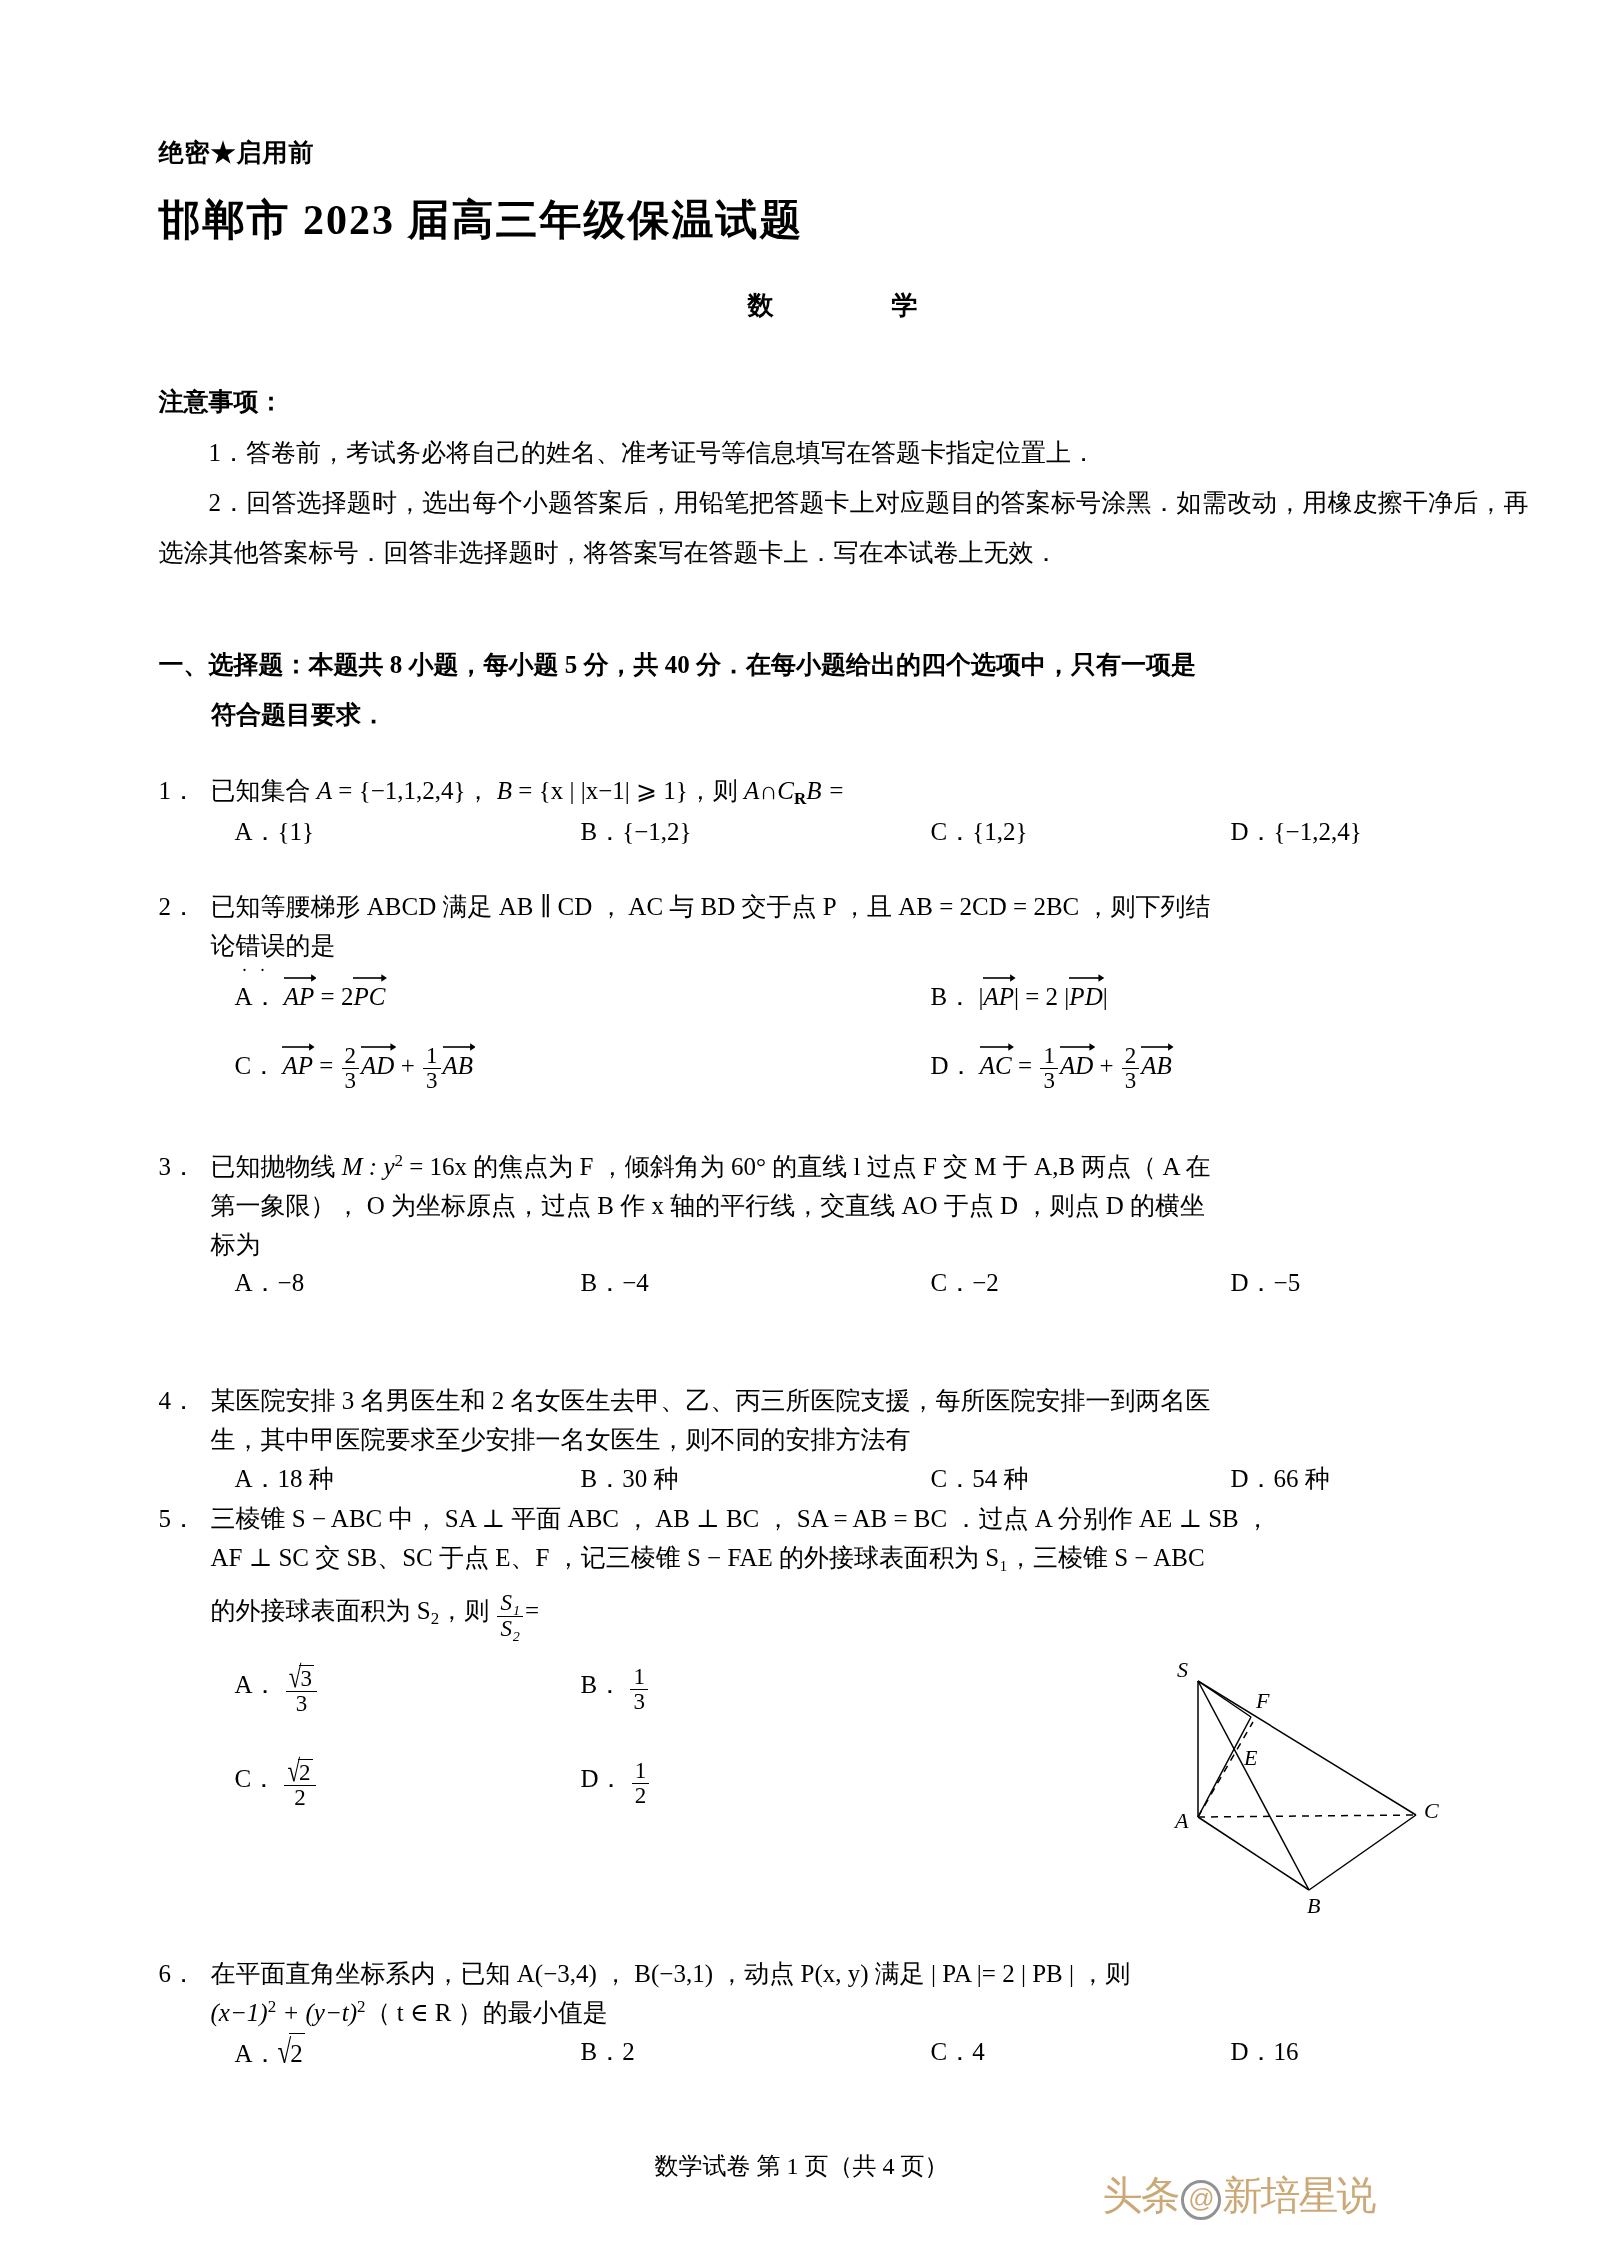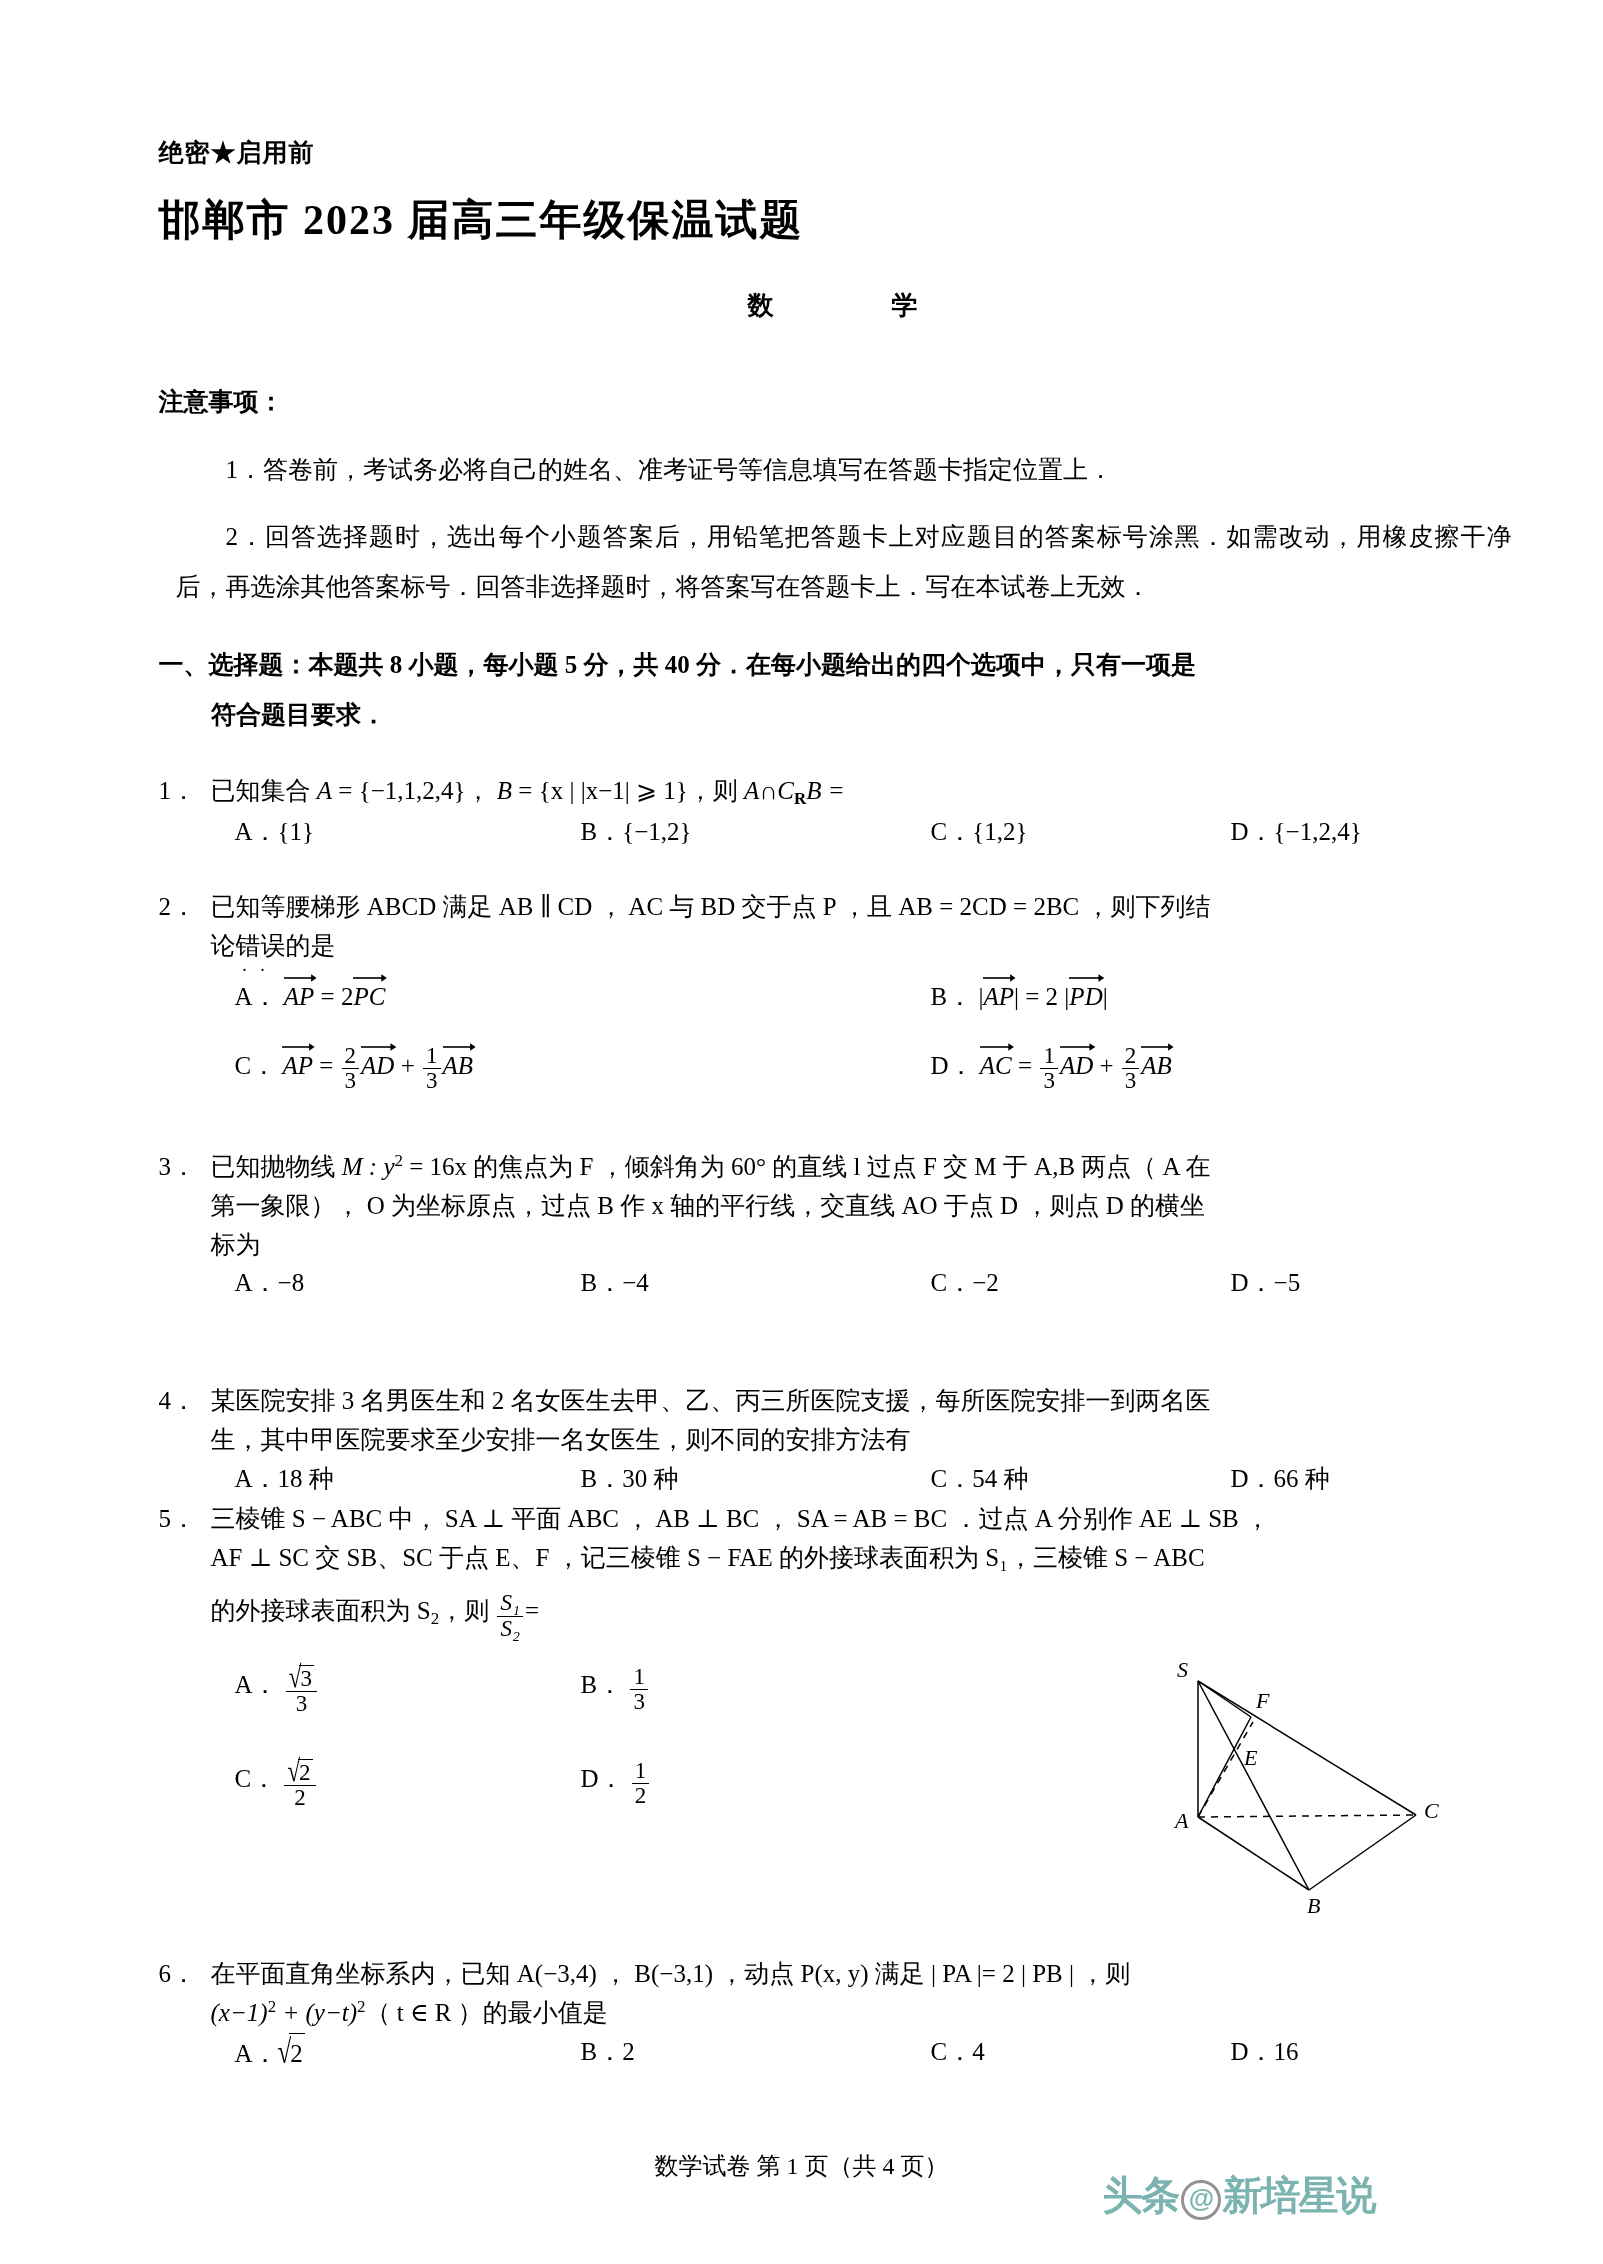--- a/index.html
+++ b/index.html
@@ -65,21 +65,21 @@
   }
 
   .notice-body {
     position: absolute;
     left: 0; top: 428px;
     width: 1370px;
     font-size: 25px;
     line-height: 50px;
     text-align: justify;
   }
-  .notice-body p { margin: 17px; text-indent: 2em; }
+  .notice-body p { margin: 0; text-indent: 2em; }
 
   .section-head {
     position: absolute;
     left: 0; top: 640px;
     width: 1370px;
     font-size: 25px;
     font-weight: bold;
     line-height: 50px;
   }
   .section-head .cont { display: block; padding-left: 2.1em; }
@@ -177,22 +177,22 @@
     font-size: 24px;
   }
   .watermark {
     position: absolute;
     right: 30px;
     top: 2168px;
     width: 430px;
     height: 80px;
     opacity: 0.55;
     font-size: 40px;
-    font-weight: bold;
-    color: #0f766e;
+    font-weight: normal;
+    color: #a16207;
     letter-spacing: -2px;
     white-space: nowrap;
     font-family: "Liberation Sans", sans-serif;
   }
   .watermark .at {
     display: inline-block;
     border: 3px solid #3a3a3a;
     border-radius: 50%;
     width: 34px; height: 34px;
     line-height: 30px;

